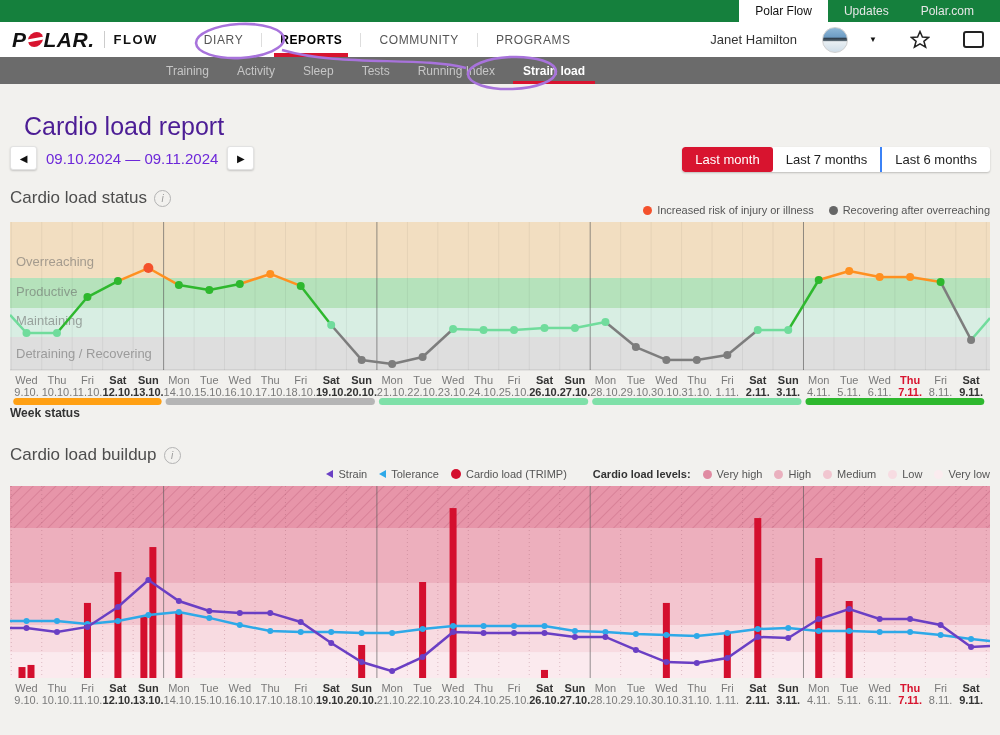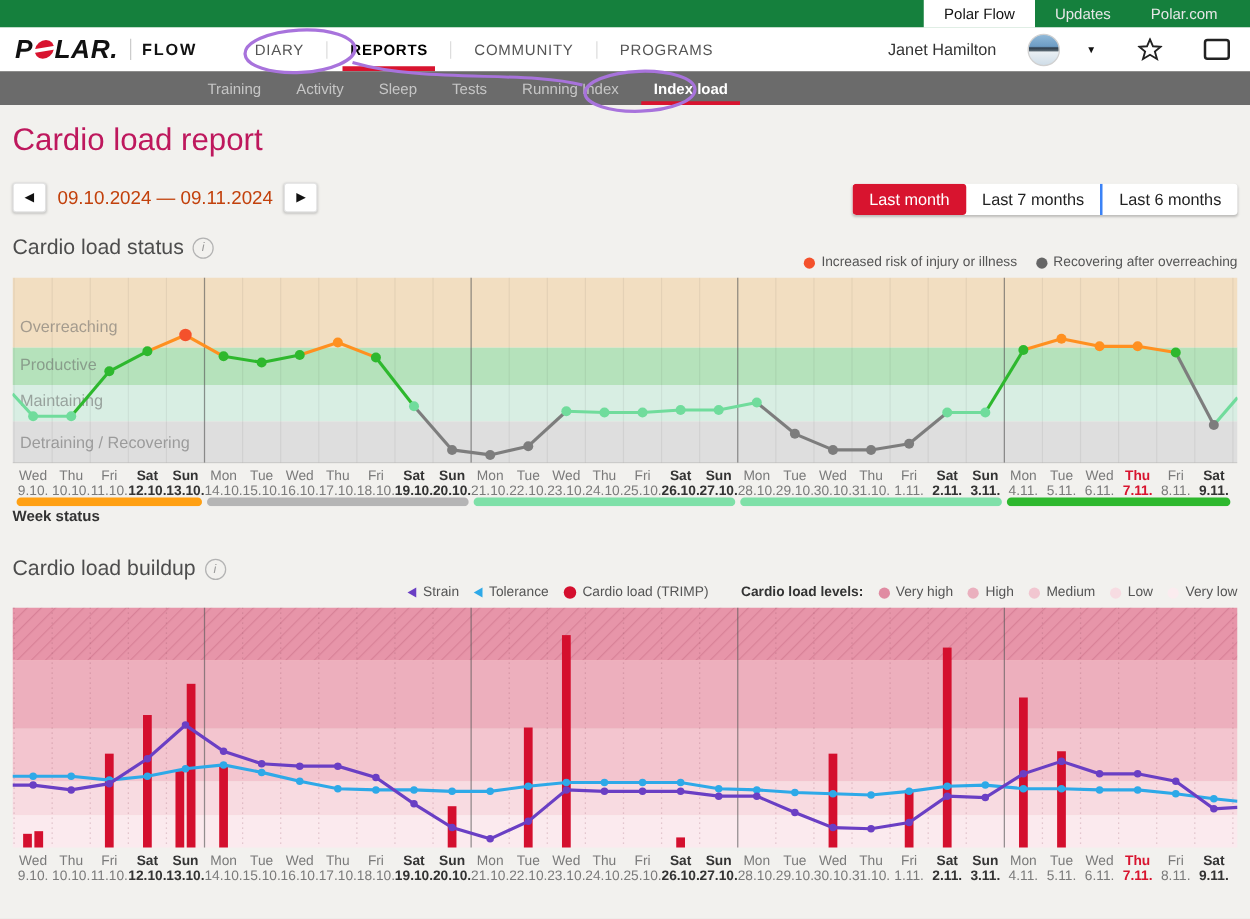--- a/index.html
+++ b/index.html
@@ -43,26 +43,26 @@
   .subnav{position:absolute;top:57px;left:0;width:100%;height:27px;background:#6b6b6b;
           display:flex;align-items:center;padding-left:152px;box-sizing:border-box;}
   .subnav-item{position:relative;height:100%;display:flex;align-items:center;padding:0 14px;
                font-size:12px;color:#c6c6c6;cursor:pointer;}
   .subnav-item.active{color:#fff;font-weight:bold;}
   .subnav-item.active::after{content:"";position:absolute;left:4px;right:4px;bottom:0;height:3px;background:#d8142f;}
 
   .annotation{position:absolute;top:0;left:0;pointer-events:none;z-index:60;}
 
   
-  .page-title{position:absolute;left:10px;top:98px;margin:0;font-size:25px;font-weight:400;color:#be185d;}
+  .page-title{position:absolute;left:10px;top:98px;margin:14px;font-size:25px;font-weight:400;color:#4c1d95;}
   .date-nav{position:absolute;left:10px;top:146px;display:flex;align-items:center;gap:9px;}
   .nav-btn{width:27px;height:24px;background:#fff;border:1px solid #e2e2e2;border-radius:3px;
            box-shadow:0 1px 2px rgba(0,0,0,.18);font-size:10px;color:#111;display:flex;
            align-items:center;justify-content:center;cursor:pointer;padding:0;}
-  .date-text{font-size:15px;color:#c2410c;}
+  .date-text{font-size:15px;color:#6d28d9;}
   .range-group{position:absolute;right:10px;top:147px;display:flex;background:#fff;border-radius:3px;
                box-shadow:0 1px 2px rgba(0,0,0,.22);overflow:hidden;}
   .range-btn{padding:5px 13px;font-size:13px;color:#222;cursor:pointer;background:transparent;border:none;
              font-family:"Liberation Sans",sans-serif;}
   .range-btn.active{background:#d8142f;color:#fff;border-radius:3px;}
   .range-btn + .range-btn{border-left:2px solid #3b82f6;}
   .range-btn.active + .range-btn{border-left:none;}
 
   .section-heading{position:absolute;left:10px;margin:0;font-size:17px;font-weight:400;color:#4d4d4d;
                    display:flex;align-items:center;}
@@ -124,21 +124,21 @@
         </span>
     </div>
   </nav>
 
   <nav class="subnav" id="subNav">
       <div class="subnav-item">Training</div>
       <div class="subnav-item">Activity</div>
       <div class="subnav-item">Sleep</div>
       <div class="subnav-item">Tests</div>
       <div class="subnav-item">Running Index</div>
-      <div class="subnav-item active">Index load</div>
+      <div class="subnav-item active">Strain load</div>
     </nav>
 
   <svg class="annotation" width="620" height="110" viewBox="0 0 620 110">
     <ellipse cx="240" cy="41" rx="44" ry="17" fill="none" stroke="#a873dc" stroke-width="2.6" transform="rotate(-3 240 41)"></ellipse>
     <path d="M282,50 C340,67 420,56 466,68" fill="none" stroke="#a873dc" stroke-width="2.4"></path>
     <ellipse cx="512" cy="73" rx="44" ry="16" fill="none" stroke="#a873dc" stroke-width="2.6" transform="rotate(-2 512 73)"></ellipse>
   </svg>
 
   <h1 class="page-title">Cardio load report</h1>
 

